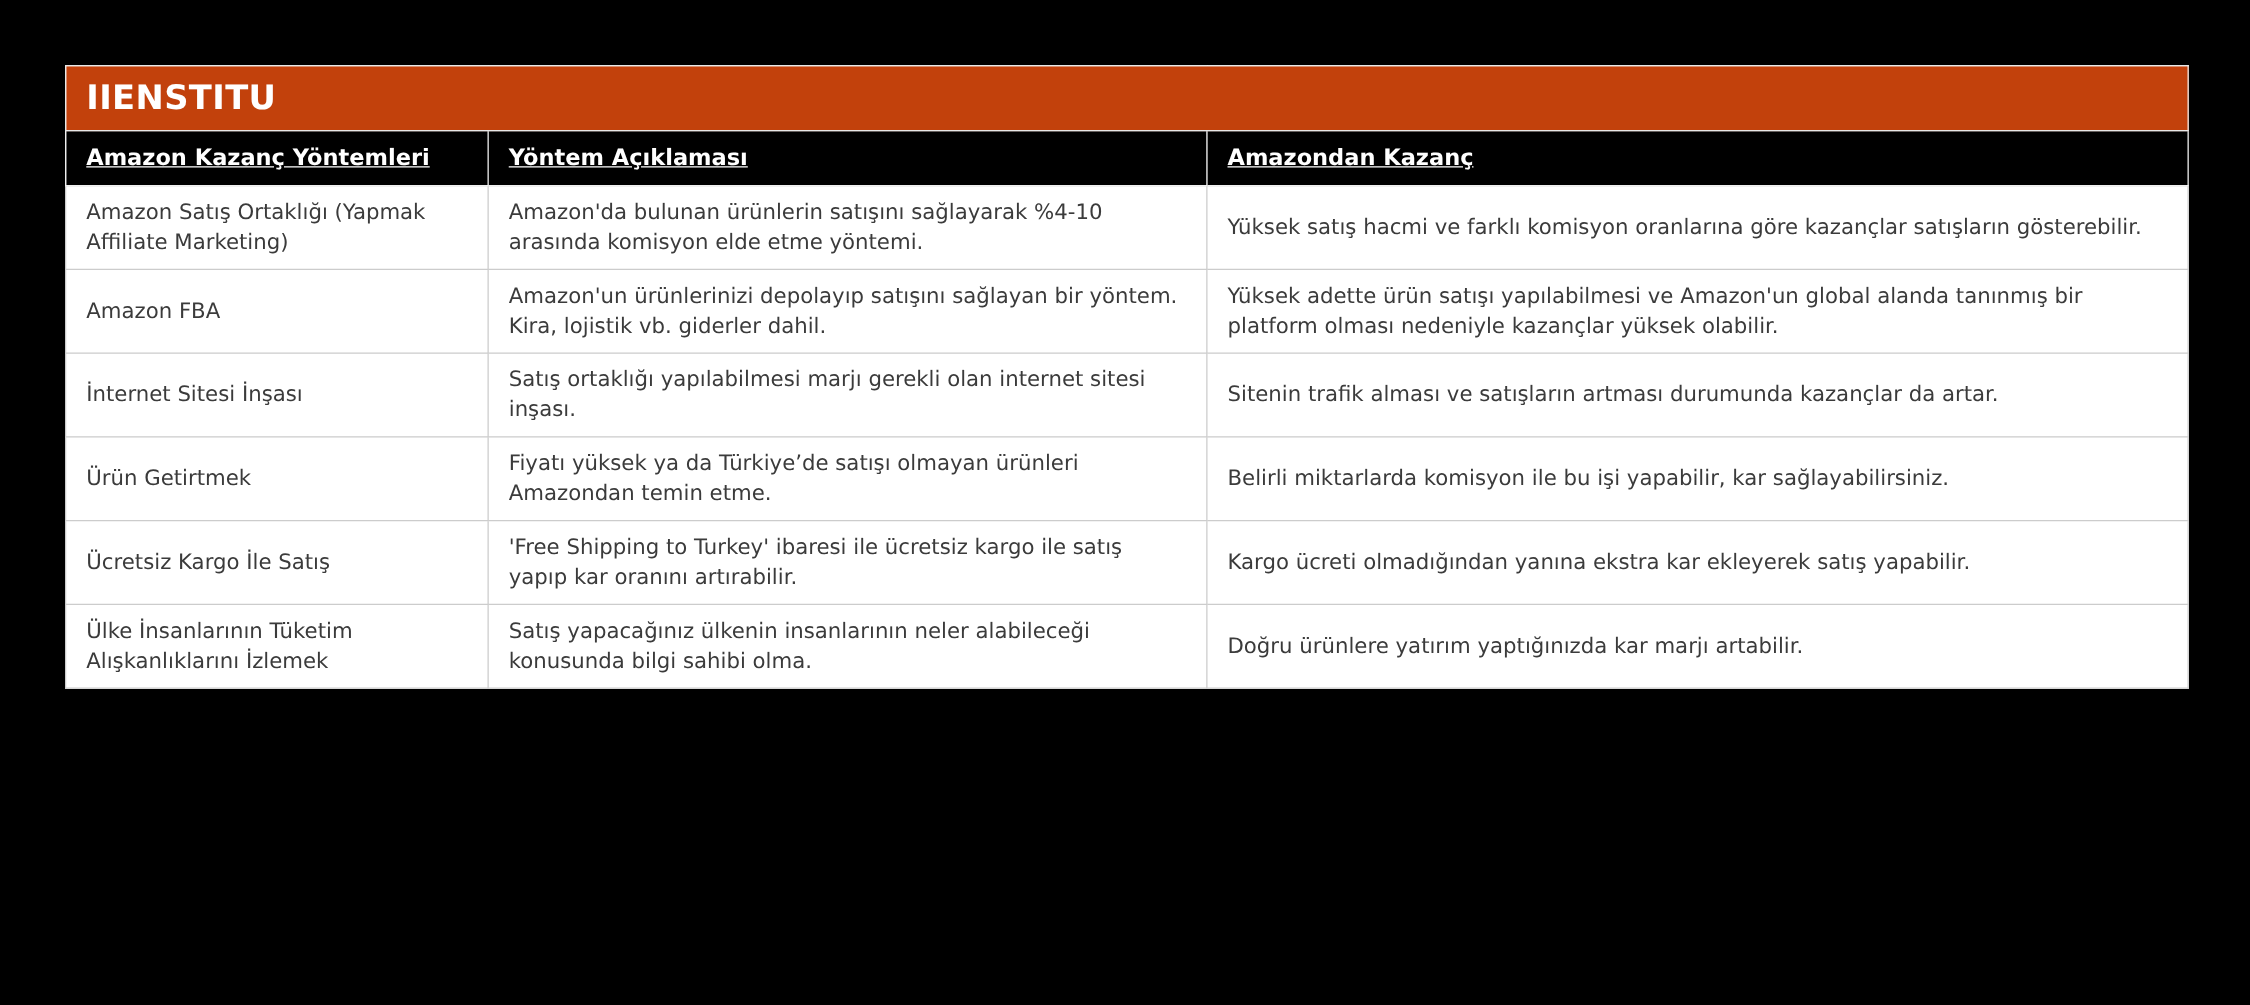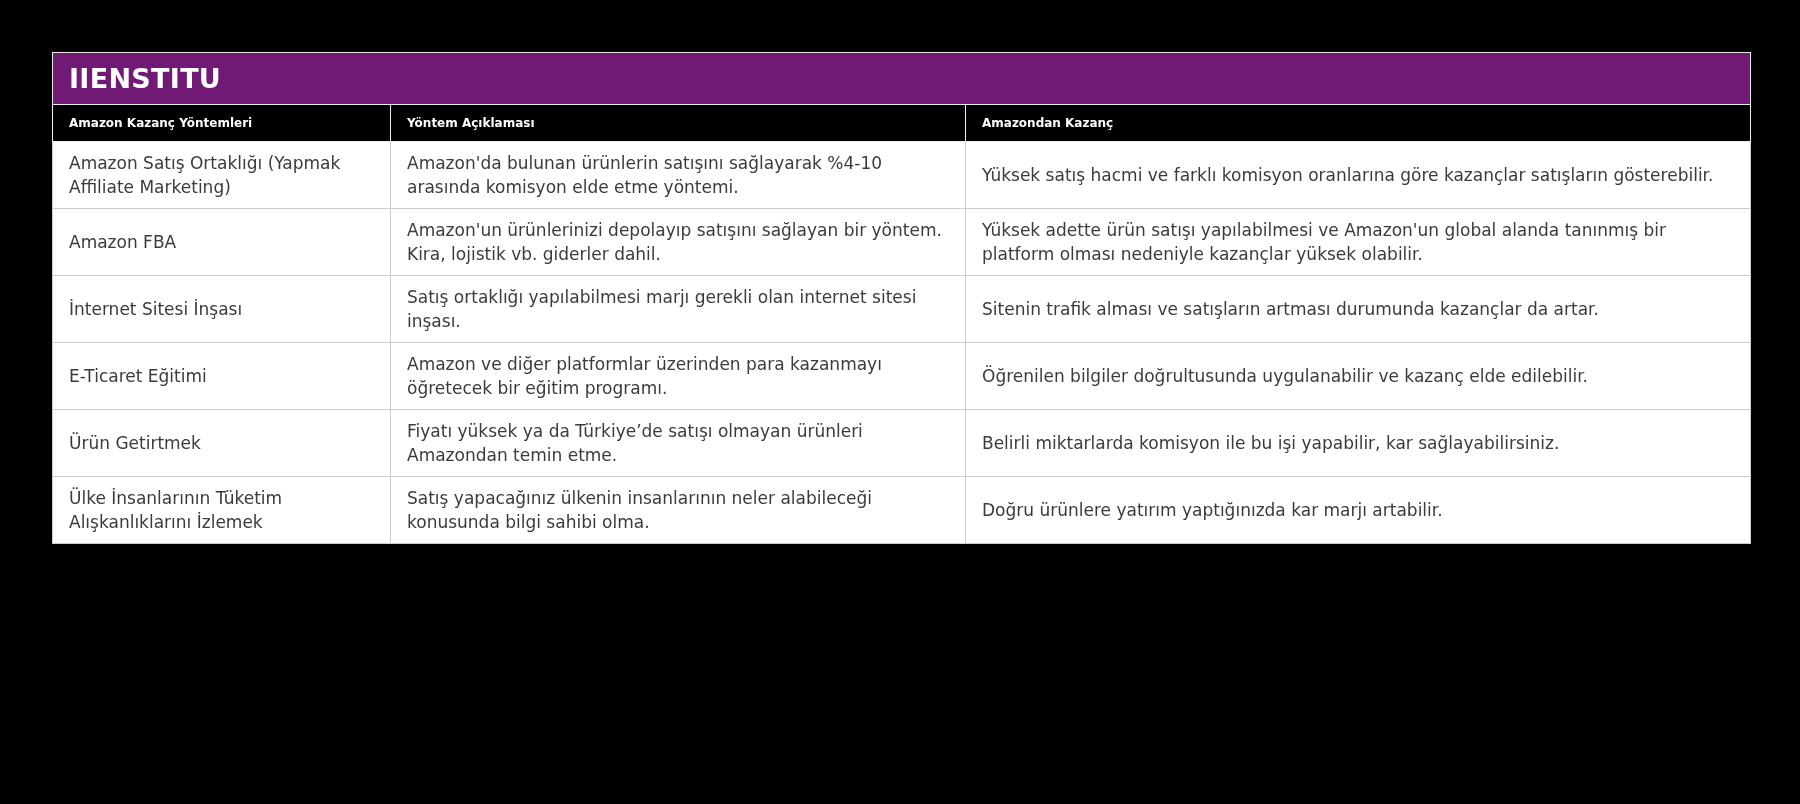--- a/index.html
+++ b/index.html
@@ -20,38 +20,39 @@
     top: 52px;
     width: 1698px;
   }
   table.earnings {
     border-collapse: collapse;
     width: 100%;
     table-layout: fixed;
     background: #ffffff;
   }
   .title-cell {
-    background: #701a75;
+    background: #c2410c;
     color: #ffffff;
     font-size: 27px;
     font-weight: 700;
     text-align: left;
     padding: 10px 16px;
     border: 1px solid #e8e8e8;
     letter-spacing: 0.3px;
   }
   th.col-head {
     background: #000000;
     color: #ffffff;
-    font-size: 12px;
+    font-size: 18px;
     font-weight: 700;
     text-align: left;
     padding: 11px 16px;
     border: 1px solid #f0f0f0;
     vertical-align: middle;
+    text-decoration: underline;
   }
   td.body-cell {
     color: #3b3b3b;
     font-size: 17px;
     line-height: 24px;
     padding: 9px 16px;
     border: 1px solid #cccccc;
     vertical-align: middle;
     background: #ffffff;
   }
@@ -84,28 +85,28 @@
       <td class="body-cell">Amazon FBA</td>
       <td class="body-cell">Amazon'un ürünlerinizi depolayıp satışını sağlayan bir yöntem. Kira, lojistik vb. giderler dahil.</td>
       <td class="body-cell">Yüksek adette ürün satışı yapılabilmesi ve Amazon'un global alanda tanınmış bir platform olması nedeniyle kazançlar yüksek olabilir.</td>
     </tr>
     <tr>
       <td class="body-cell">İnternet Sitesi İnşası</td>
       <td class="body-cell">Satış ortaklığı yapılabilmesi marjı gerekli olan internet sitesi inşası.</td>
       <td class="body-cell">Sitenin trafik alması ve satışların artması durumunda kazançlar da artar.</td>
     </tr>
     <tr>
-      <td class="body-cell">E-Ticaret Eğitimi</td>
-      <td class="body-cell">Amazon ve diğer platformlar üzerinden para kazanmayı öğretecek bir eğitim programı.</td>
-      <td class="body-cell">Öğrenilen bilgiler doğrultusunda uygulanabilir ve kazanç elde edilebilir.</td>
-    </tr>
-    <tr>
       <td class="body-cell">Ürün Getirtmek</td>
       <td class="body-cell">Fiyatı yüksek ya da Türkiye’de satışı olmayan ürünleri Amazondan temin etme.</td>
       <td class="body-cell">Belirli miktarlarda komisyon ile bu işi yapabilir, kar sağlayabilirsiniz.</td>
+    </tr>
+    <tr>
+      <td class="body-cell">Ücretsiz Kargo İle Satış</td>
+      <td class="body-cell">'Free Shipping to Turkey' ibaresi ile ücretsiz kargo ile satış yapıp kar oranını artırabilir.</td>
+      <td class="body-cell">Kargo ücreti olmadığından yanına ekstra kar ekleyerek satış yapabilir.</td>
     </tr>
     <tr>
       <td class="body-cell">Ülke İnsanlarının Tüketim Alışkanlıklarını İzlemek</td>
       <td class="body-cell">Satış yapacağınız ülkenin insanlarının neler alabileceği konusunda bilgi sahibi olma.</td>
       <td class="body-cell">Doğru ürünlere yatırım yaptığınızda kar marjı artabilir.</td>
     </tr>
   </tbody>
     </table>
 </div>
 

